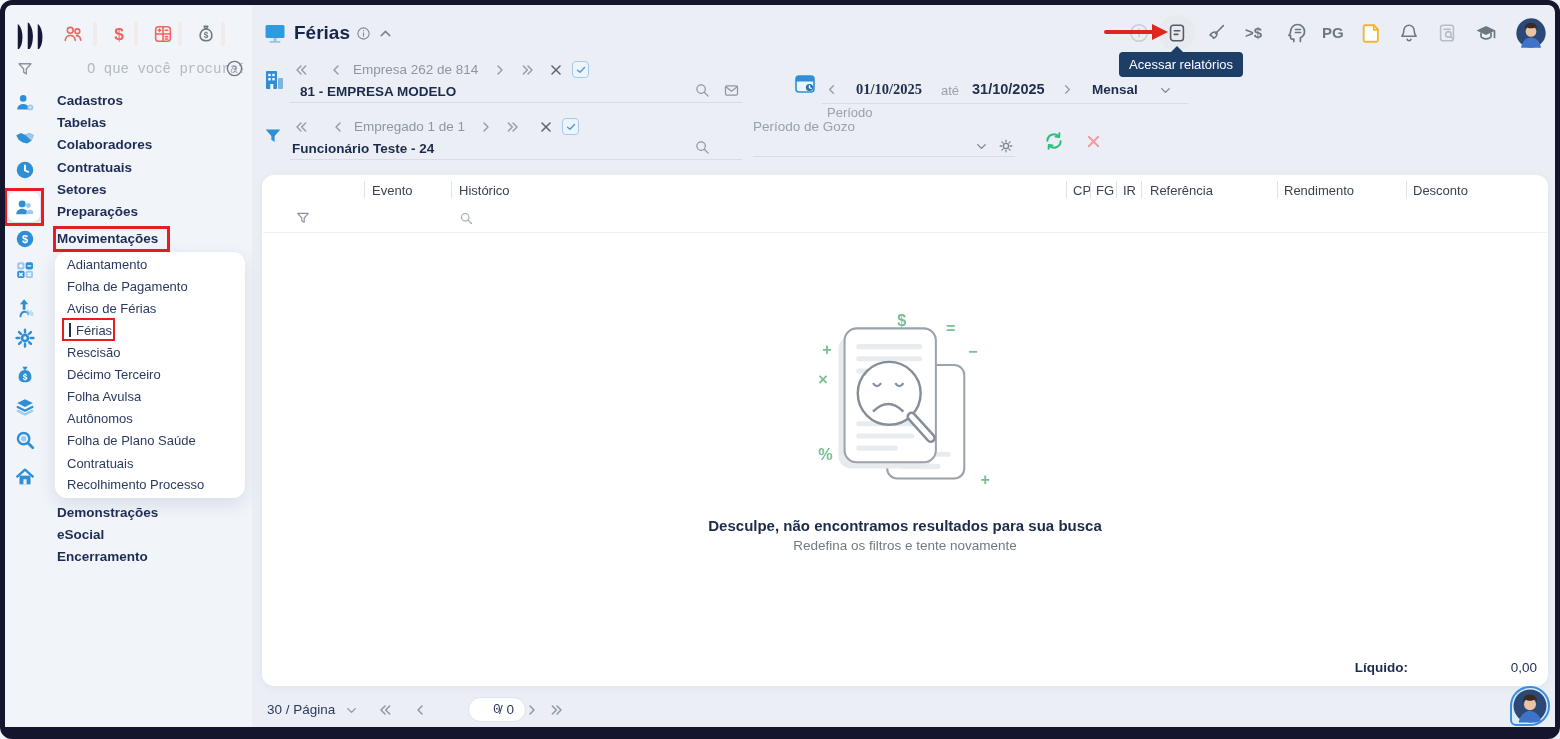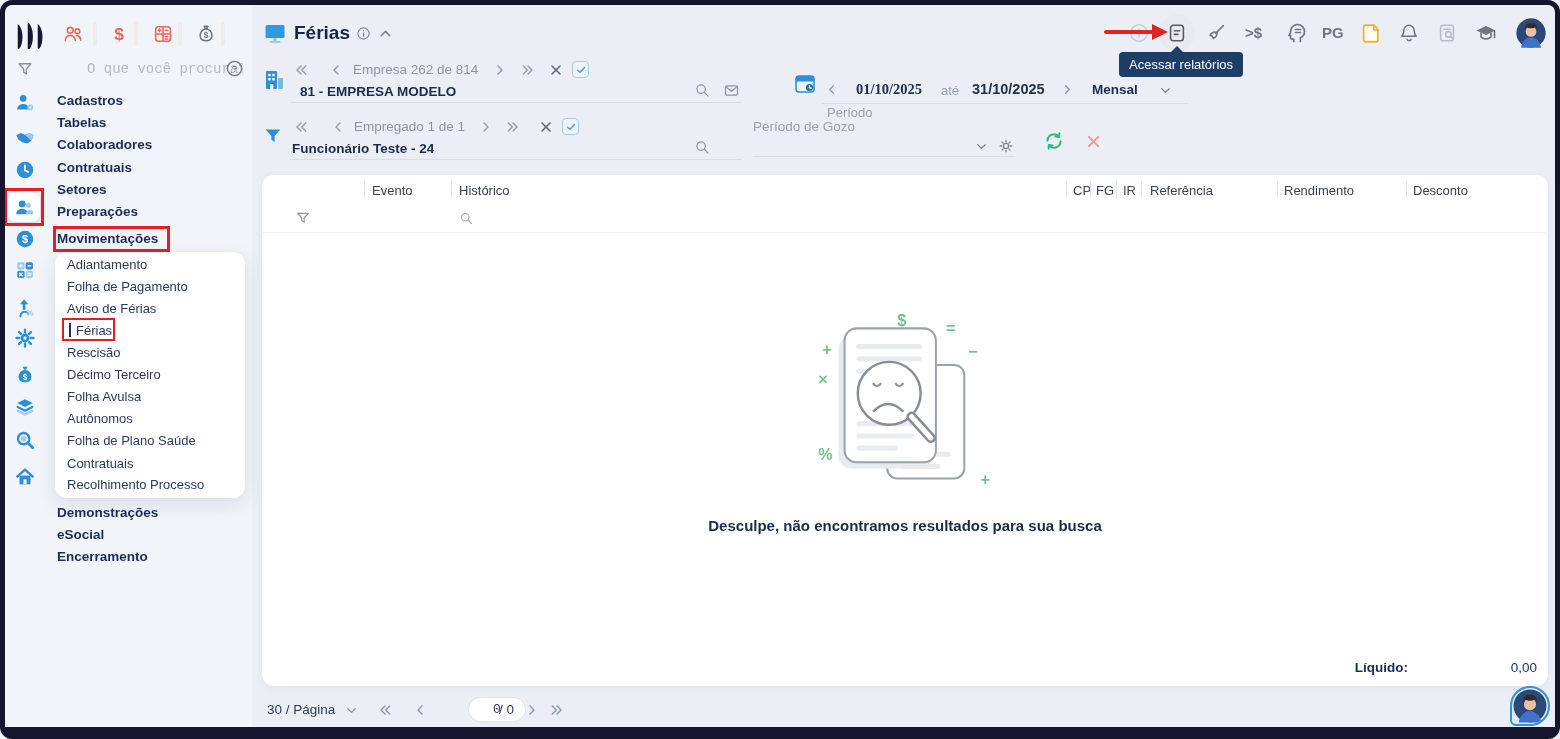--- a/index.html
+++ b/index.html
@@ -546,20 +546,21 @@
           <text x="138" y="32">=</text>
           <text x="16" y="52">+</text>
         <text x="160" y="54">−</text>
           <text x="12" y="82">×</text>
           <text x="12" y="156">%</text>
         <text x="172" y="180">+</text>
       </g>
     </svg>
   </div>
   <div class="abs" style="left:405px;top:517px;width:1000px;text-align:center;font-size:15px;font-weight:bold;color:#1c2b4a;">Desculpe, não encontramos resultados para sua busca</div>
+  <div class="abs" style="left:405px;top:538px;width:1000px;text-align:center;font-size:13.5px;color:#707a84;">Redefina os filtros e tente novamente</div>
 
   <div class="abs" style="left:1290px;top:660px;width:118px;text-align:right;font-size:13.5px;font-weight:bold;color:#1d2c4e;">Líquido:</div>
   <div class="abs" style="left:1440px;top:660px;width:97px;text-align:right;font-size:13.5px;color:#1d2c4e;">0,00</div>
 
   <div class="abs" style="left:267px;top:702px;font-size:13.5px;color:#2b3b5a;">30 / Página</div>
   <span class="abs icon" style="left:344px;top:703px;width:15px;height:15px;color:#8d97a1;">
       <svg viewBox="0 0 24 24" fill="none" stroke="currentColor" stroke-width="1.7" stroke-linecap="round" stroke-linejoin="round">
         <polyline points="6,9 12,15 18,9" stroke-width="2.2"></polyline>
       </svg>
     </span>

